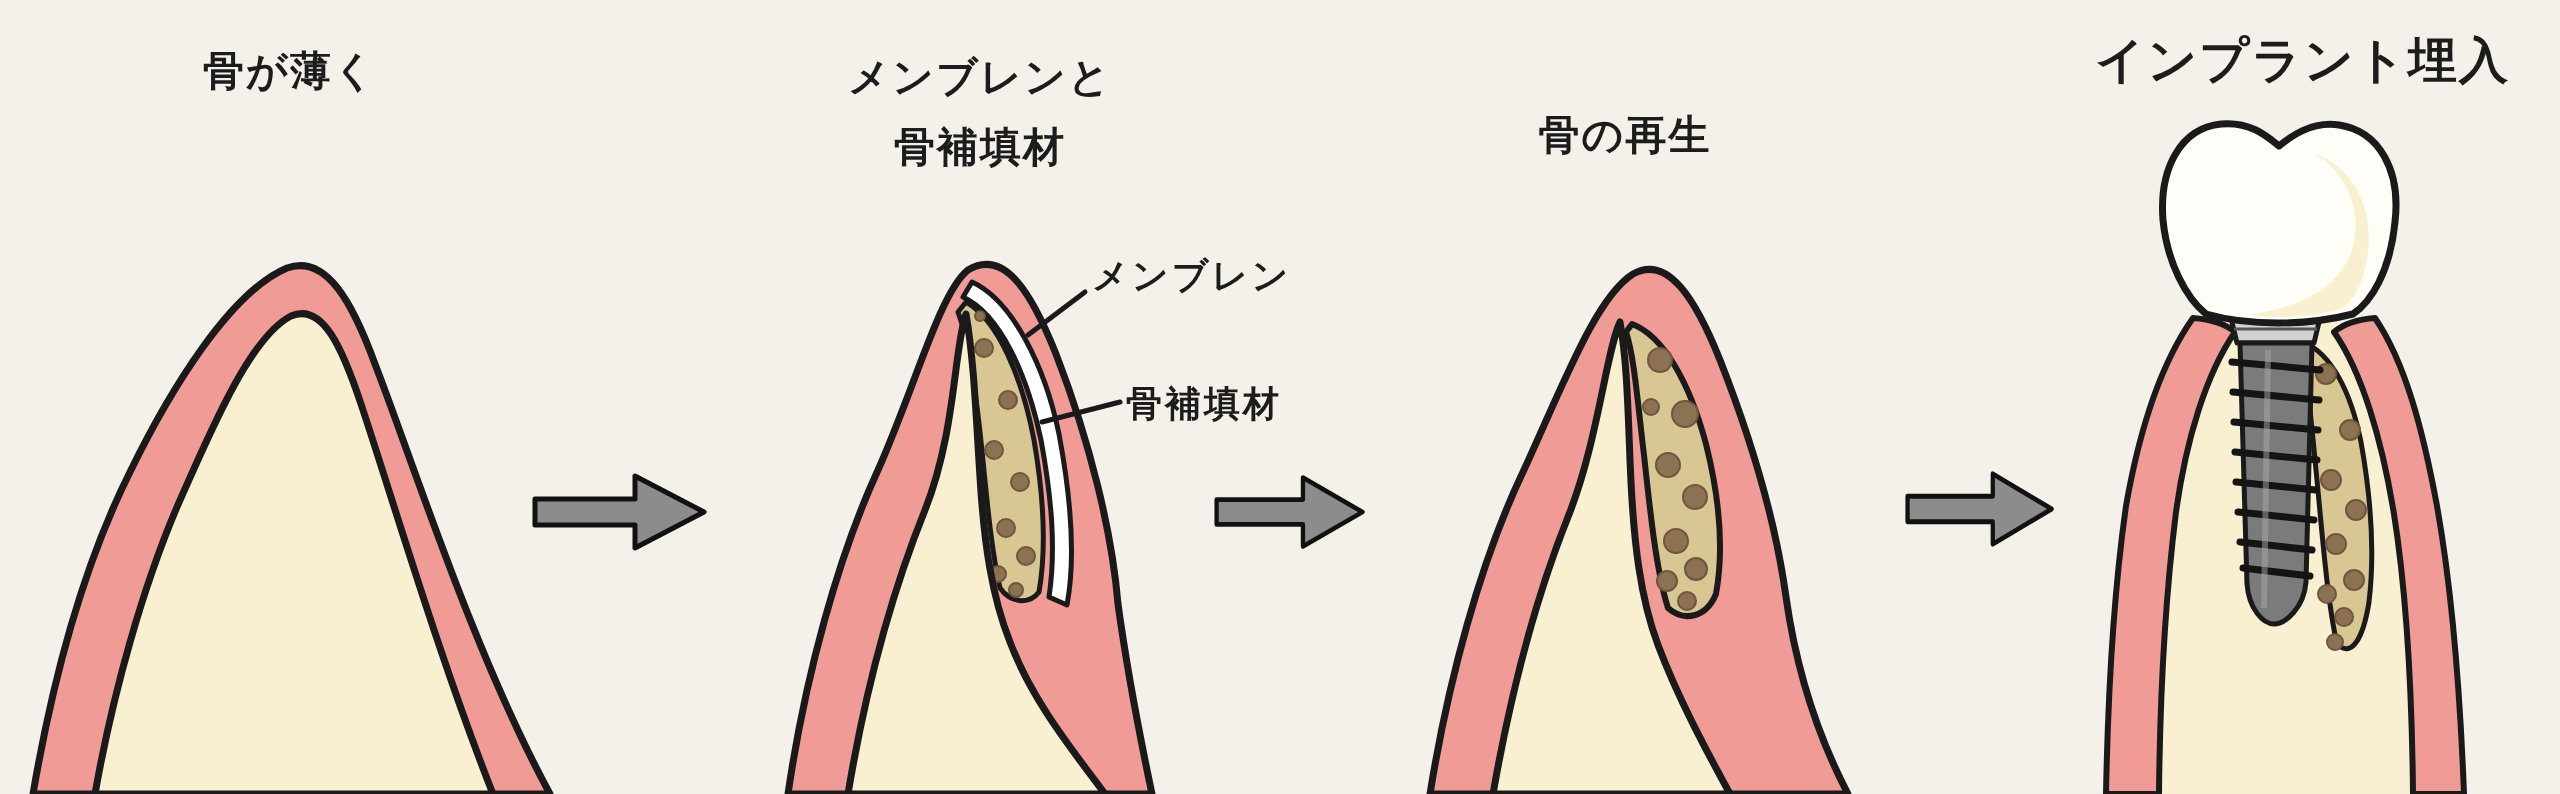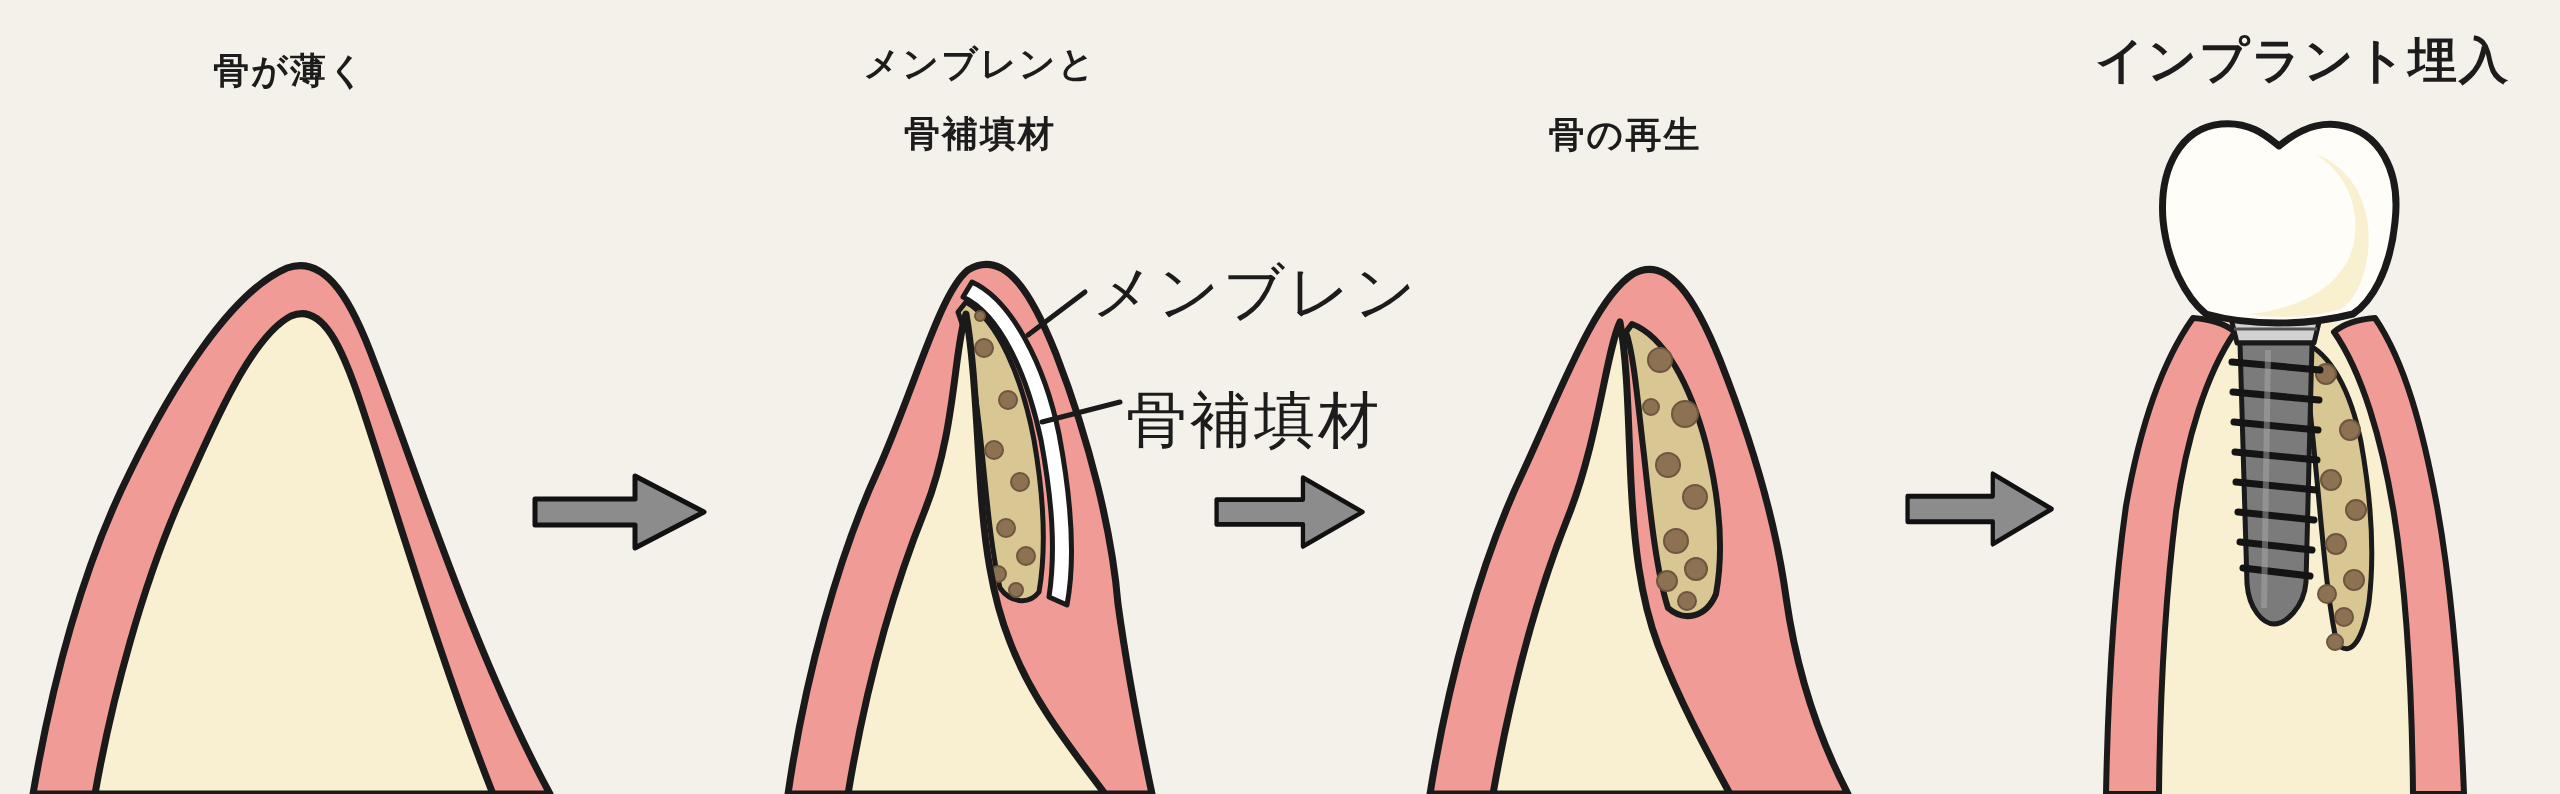--- a/index.html
+++ b/index.html
@@ -4,28 +4,28 @@
 <style>
   html,body{margin:0;padding:0;}
   .canvas{
     position:relative; width:2560px; height:794px; overflow:hidden;
     background:#f4f1ea;
     font-family:"DejaVu Sans","Liberation Sans",sans-serif;
     color:#1c1c1c;
   }
   .title{
     position:absolute; text-align:center; font-weight:700;
-    font-size:36px; line-height:70px; letter-spacing:2px; white-space:nowrap;
+    font-size:41px; line-height:70px; letter-spacing:2px; white-space:nowrap;
   }
   .t1{left:70px;  top:36px;  width:440px;}
-  .t2{left:765px; top:29px;  width:430px;}
+  .t2{left:765px; top:42px;  width:430px;}
   .t3{left:1425px;top:100px; width:400px;}
   .t4{left:2065px;top:26px;  width:475px; font-size:49px;}
   .annot{
-    position:absolute; font-weight:400; font-size:61px; letter-spacing:3px;
+    position:absolute; font-weight:700; font-size:36px; letter-spacing:3px;
     white-space:nowrap;
   }
   .l-membrane{left:1092px; top:252px;}
   .l-graft{left:1126px; top:380px;}
   .illu,.arrow{position:absolute;}
   .p1{left:15px;  top:252px;}
   .p2{left:760px; top:252px;}
   .p3{left:1418px;top:252px;}
   .p4{left:2063px;top:110px;}
   .a1{left:532px; top:467px;}

